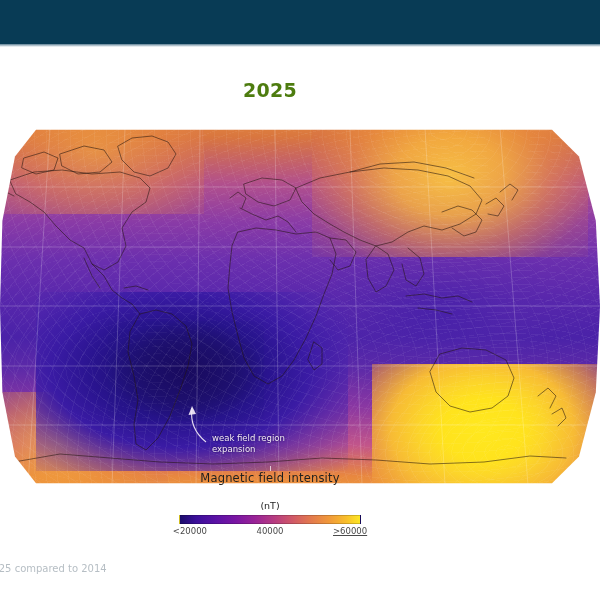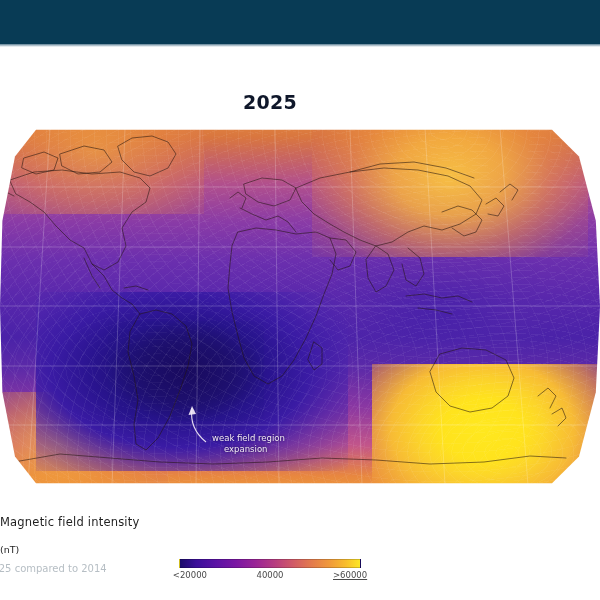--- a/index.html
+++ b/index.html
@@ -16,23 +16,23 @@
     position: absolute; left: 0; top: 0; width: 600px; height: 44px;
     background: #083b55;
   }
   #header-edge {
     position: absolute; left: 0; top: 44px; width: 600px; height: 3px;
     background: linear-gradient(to bottom, #5c7f93 0%, #b9c9d2 55%, #ffffff 100%);
   }
 
   
   #figure-title {
-    position: absolute; left: 0; top: 91px; width: 540px;
+    position: absolute; left: 0; top: 79px; width: 540px;
     text-align: center;
-    font-size: 19px; font-weight: 600; color: #0f172a;
+    font-size: 19px; font-weight: 600; color: #4d7c0f;
     letter-spacing: 0.3px;
   }
 
   
   #map-wrap {
     position: absolute; left: 0px; top: 128px; width: 600px; height: 357px;
   }
   #map-clip {
     position: absolute; inset: 0;
     
@@ -159,24 +159,24 @@
 
   
   #annotation { position: absolute; left: 0; top: 0; width: 600px; height: 357px; pointer-events: none; }
   .anno-text {
     position: absolute;
     color: #f2e9f7; font-size: 8.5px; line-height: 11px;
     text-shadow: 0 0 2px rgba(20,6,60,0.9);
     white-space: nowrap;
   }
   #anno-line1 { left: 212px; top: 305px; }
-  #anno-line2 { left: 224px; top: 316px; }
-
-  
-  #legend { position: absolute; left: 0; top: 515px; width: 540px; }
+  #anno-line2 { left: 212px; top: 316px; }
+
+  
+  #legend { position: absolute; left: 0; top: 471px; width: 540px; text-align: center; }
   #legend-title { font-size: 11.5px; color: #1f1f1f; font-weight: 500; letter-spacing: 0.2px; }
   #legend-units { font-size: 9.5px; color: #1f1f1f; margin-top: 15px; }
   #colorbar {
     margin: 4px auto 0 auto; width: 182px; height: 9px;
     background: linear-gradient(to right,
       #1b0c6b 0%,
       #3b0f9a 9%,
       #5b12a5 20%,
       #7a16a3 31%,
       #9a2496 42%,

